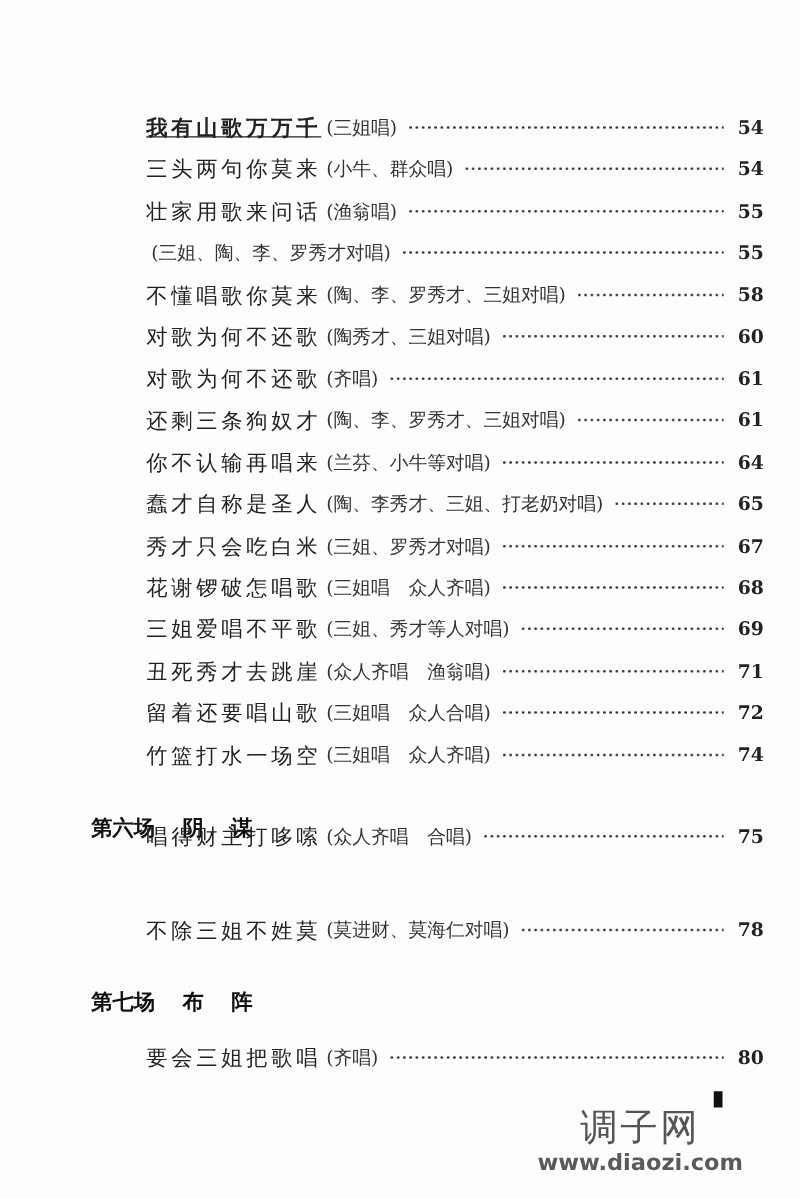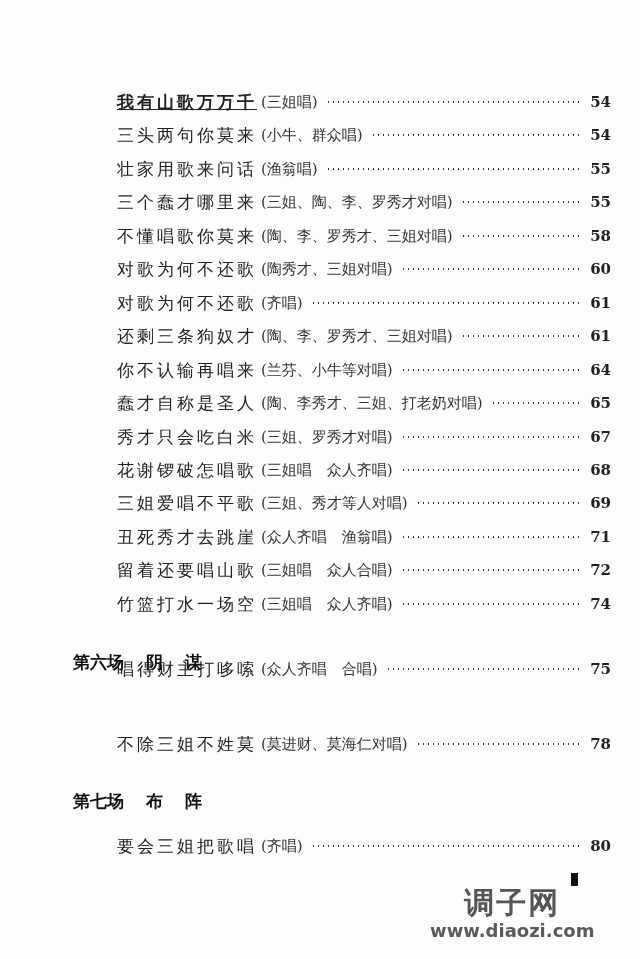--- a/index.html
+++ b/index.html
@@ -23,21 +23,21 @@
   .section-heading {
     position: absolute; left: 73px; font-size: 17px; font-weight: bold;
     font-family: "DejaVu Sans", "Liberation Sans", sans-serif; color: #111; white-space: nowrap;
   }
   .section-heading span.gap { display: inline-block; width: 22px; }
   .page-mark { position: absolute; left: 571px; top: 873px; width: 7px; height: 13px; background: #111; }
   .watermark {
     position: absolute; left: 430px; top: 886px; text-align: center;
     font-family: "DejaVu Sans", "Liberation Sans", sans-serif; color: #555;
   }
-  .watermark .wm-cn { font-size: 30px; font-weight: bold; letter-spacing: 2px; line-height: 34px; }
+  .watermark .wm-cn { font-size: 30px; font-weight: normal; letter-spacing: 2px; line-height: 34px; }
   .watermark .wm-url { font-size: 18px; font-weight: bold; line-height: 22px; color: #5a5a5a; }
 </style>
 </head>
 <body>
 
 <div>
   <div class="toc-row first" style="top:90px">
     <span class="toc-title">我有山歌万万千</span>
     <span class="toc-roles">(三姐唱)</span>
     <span class="toc-dots"></span>
@@ -49,21 +49,20 @@
     <span class="toc-dots"></span>
     <span class="toc-page">54</span>
   </div>
   <div class="toc-row" style="top:157px">
     <span class="toc-title">壮家用歌来问话</span>
     <span class="toc-roles">(渔翁唱)</span>
     <span class="toc-dots"></span>
     <span class="toc-page">55</span>
   </div>
   <div class="toc-row" style="top:190px">
-    <span class="toc-title">三个蠢才哪里来</span>
     <span class="toc-roles">(三姐、陶、李、罗秀才对唱)</span>
     <span class="toc-dots"></span>
     <span class="toc-page">55</span>
   </div>
   <div class="toc-row" style="top:224px">
     <span class="toc-title">不懂唱歌你莫来</span>
     <span class="toc-roles">(陶、李、罗秀才、三姐对唱)</span>
     <span class="toc-dots"></span>
     <span class="toc-page">58</span>
   </div>

